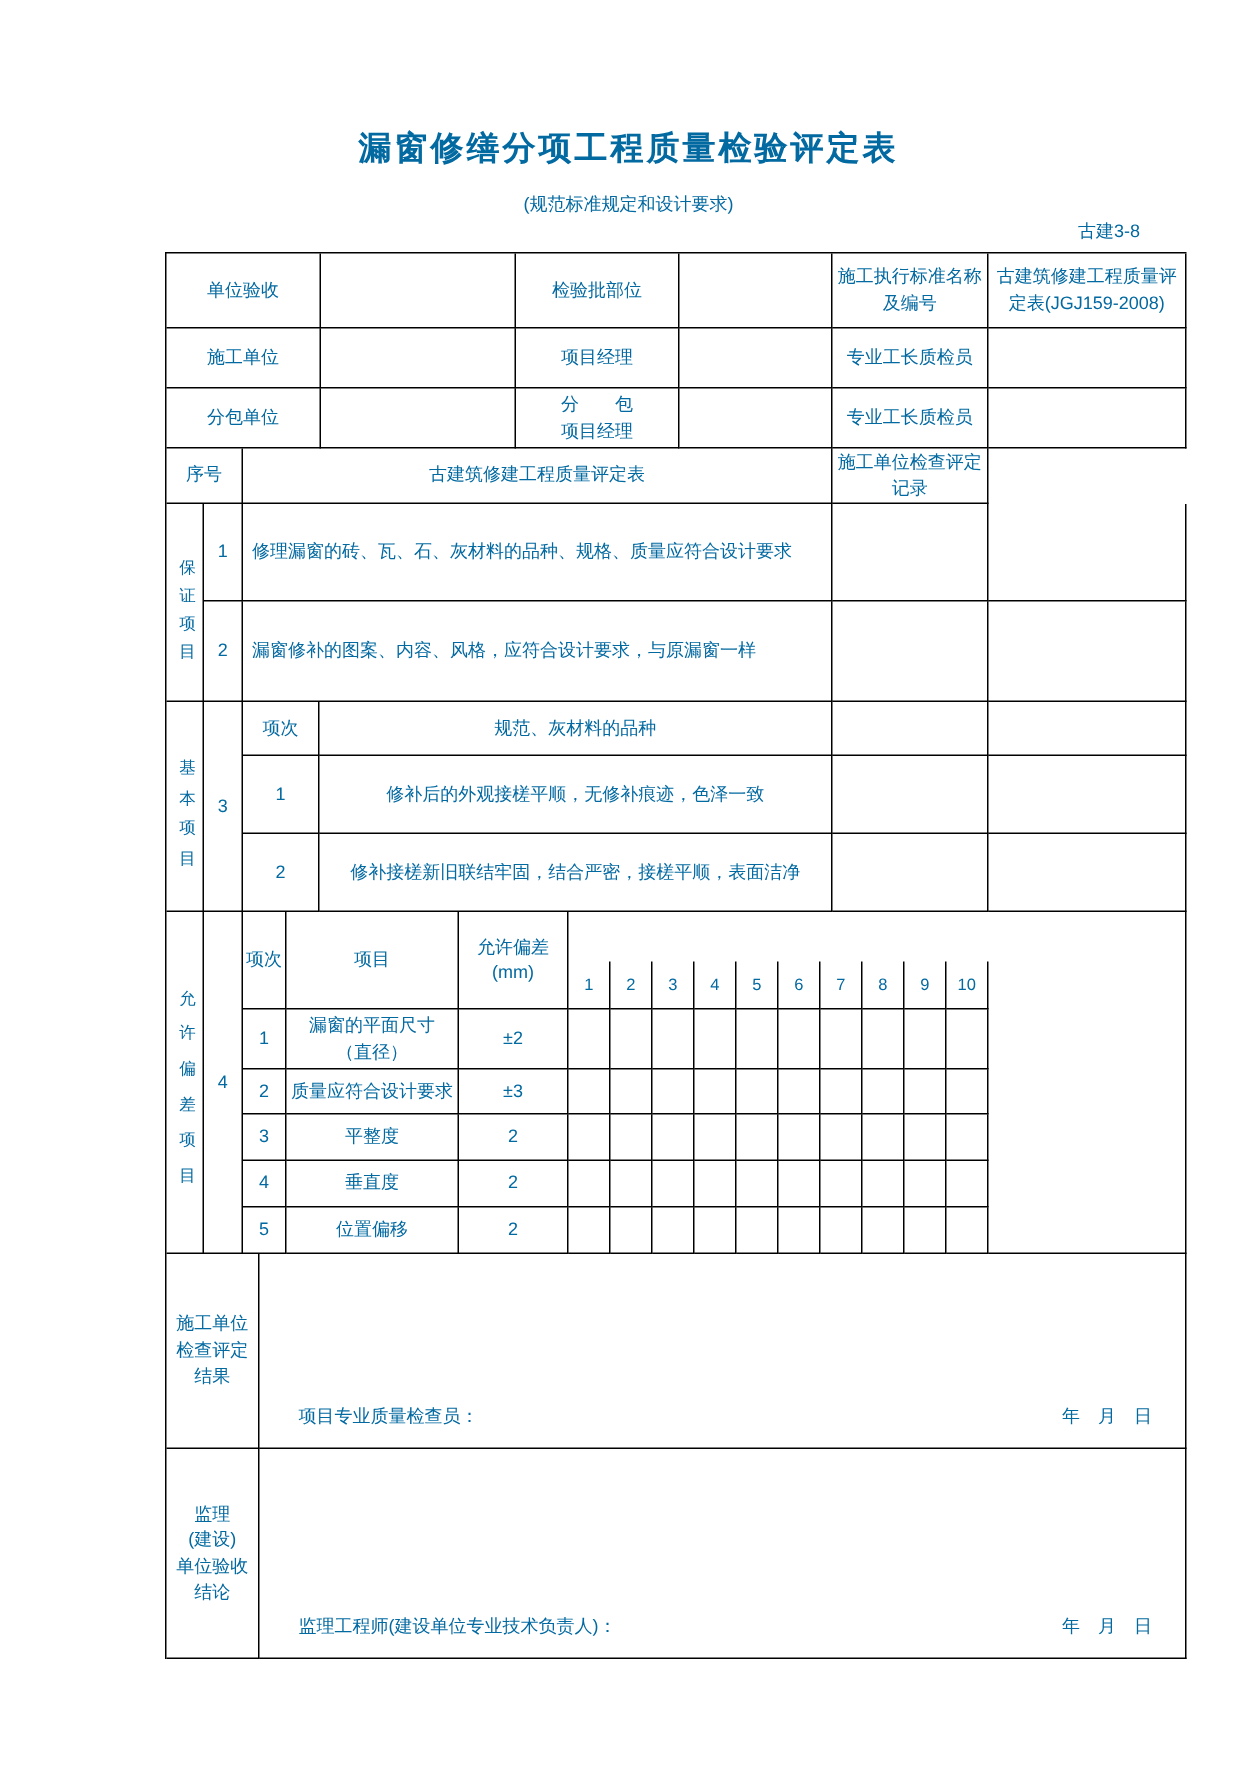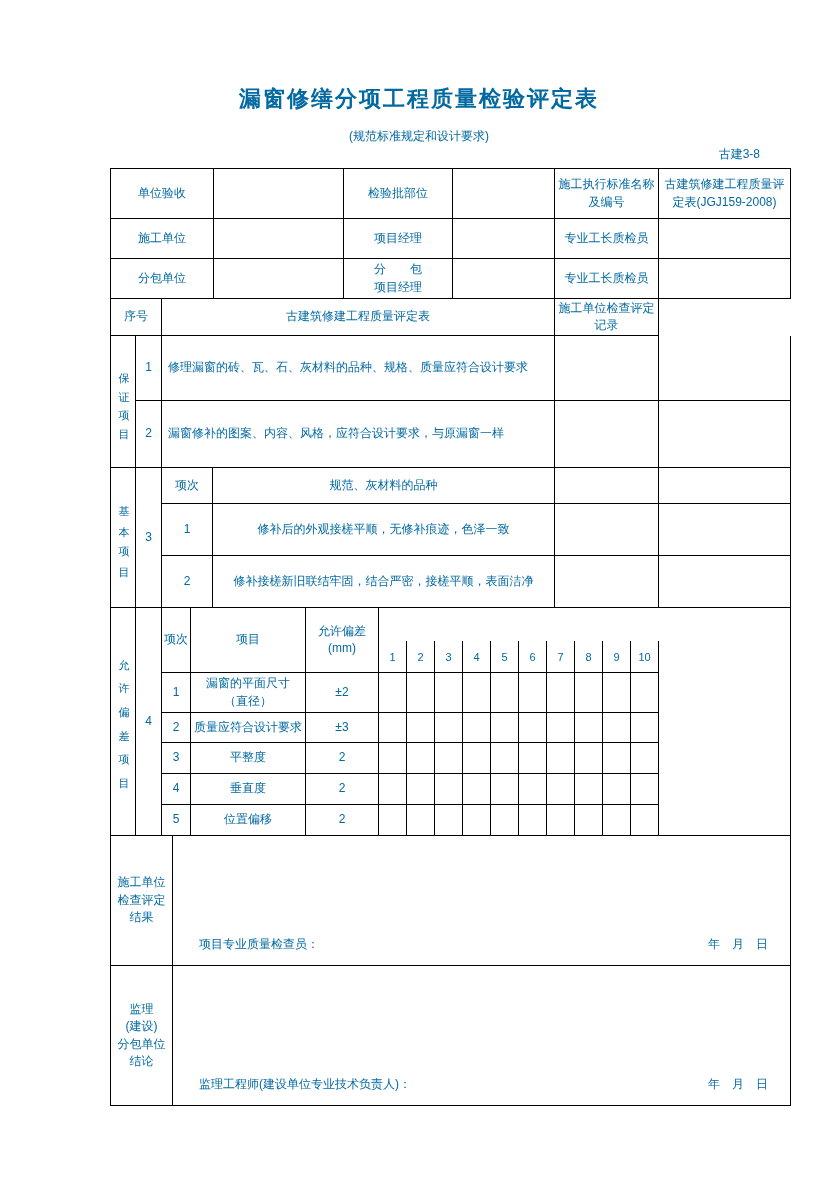--- a/index.html
+++ b/index.html
@@ -197,21 +197,21 @@
 结果</div>
     <div class="cell bigbox" style="left:62px;top:667px;width:618px;height:130px">
       <div class="sign-row">
         <span>项目专业质量检查员：</span>
         <span>年　月　日</span>
       </div>
     </div>
 
     <div class="cell" style="left:0;top:797px;width:62px;height:140px">监理
 (建设)
-分包单位
+单位验收
 结论</div>
     <div class="cell bigbox" style="left:62px;top:797px;width:618px;height:140px">
       <div class="sign-row">
         <span>监理工程师(建设单位专业技术负责人)：</span>
         <span>年　月　日</span>
       </div>
     </div>
 
   </div>
 </div>

